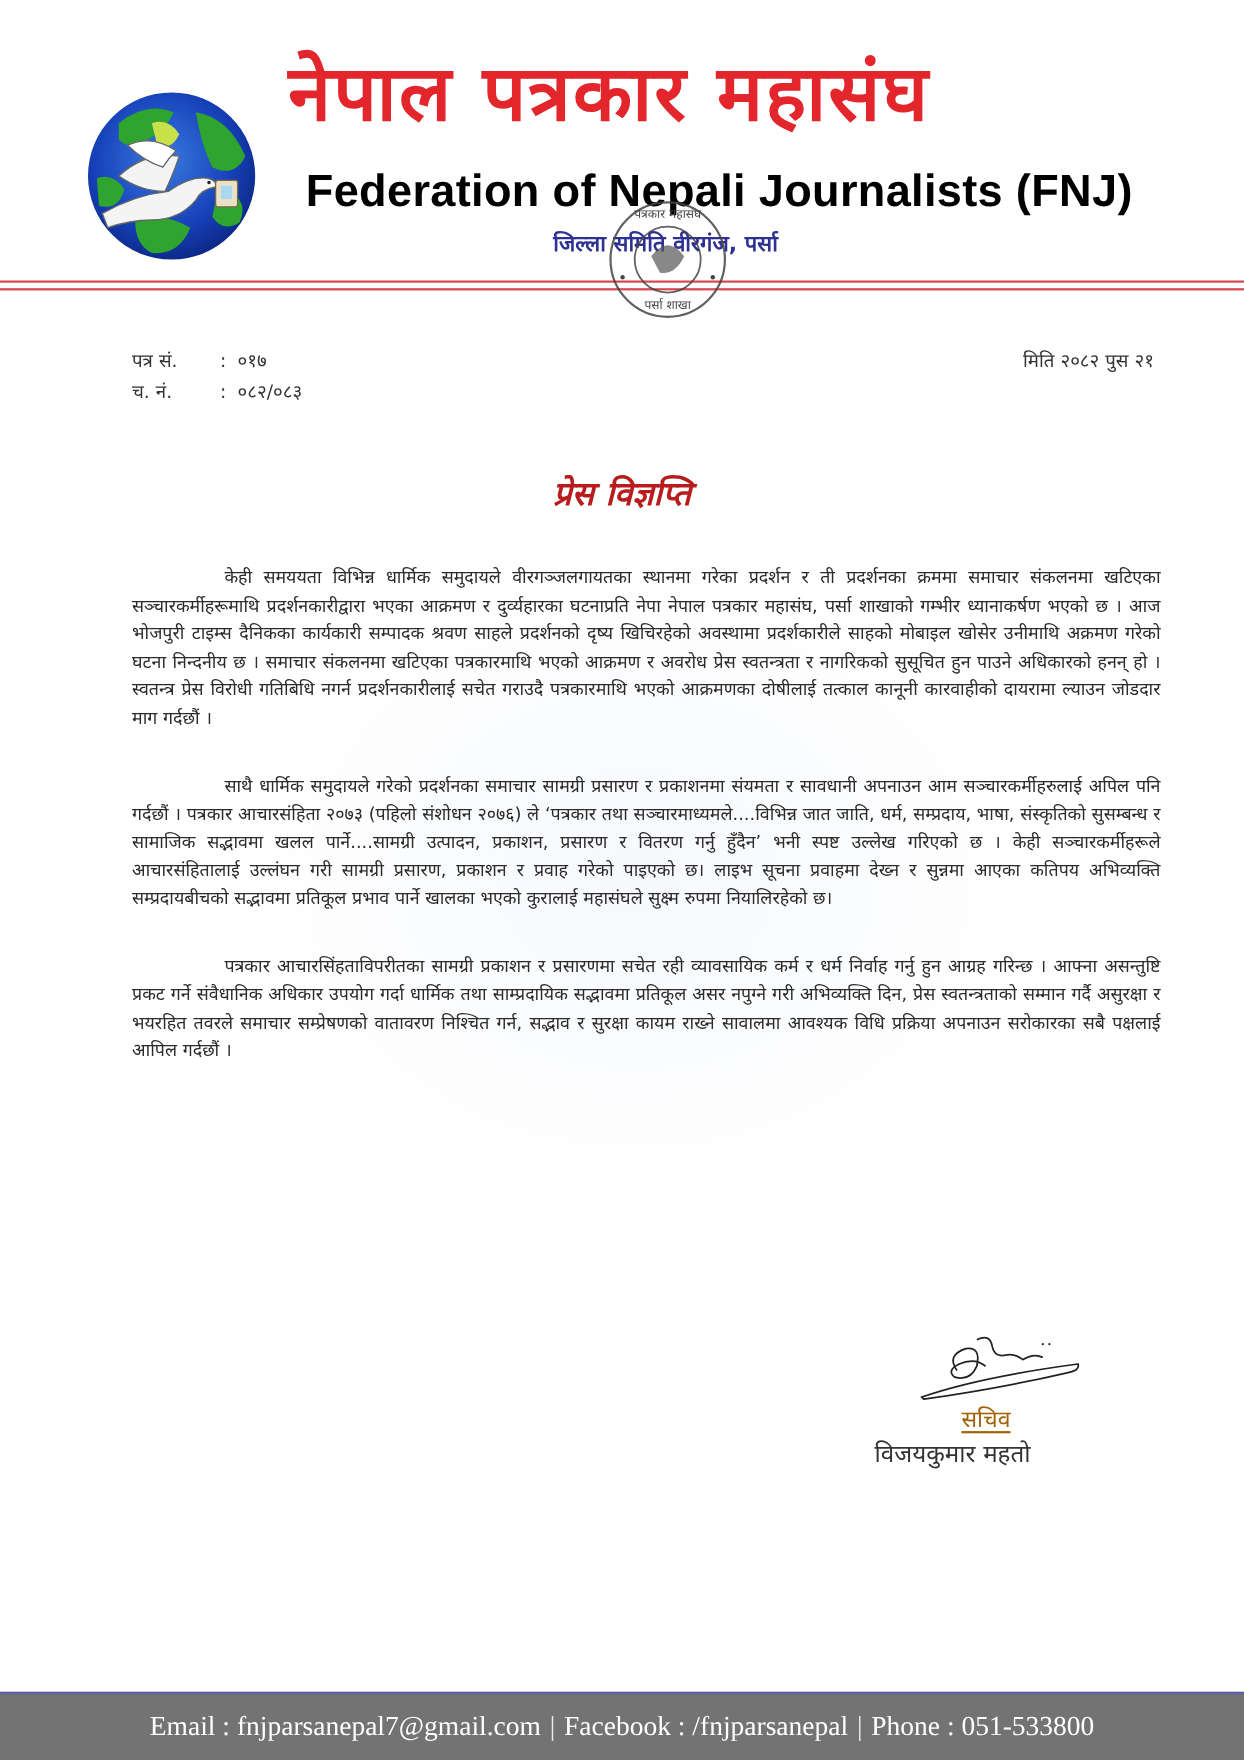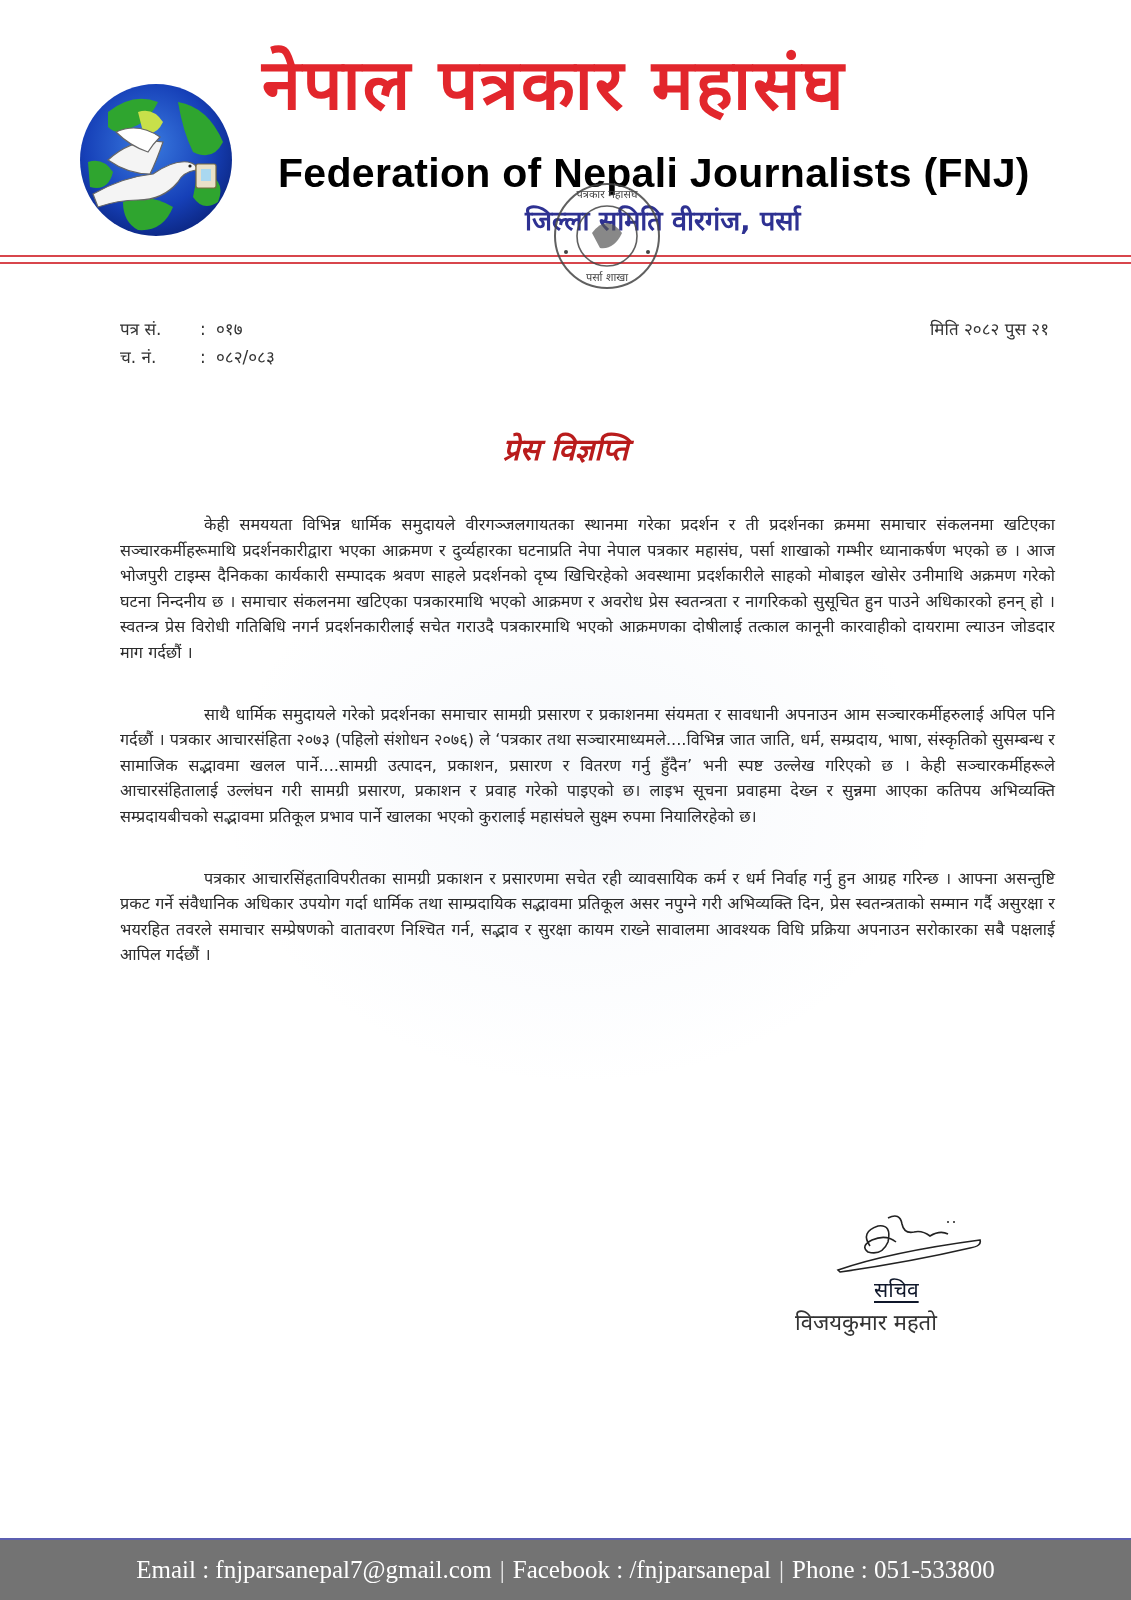--- a/index.html
+++ b/index.html
@@ -15,23 +15,23 @@
       font-size: 70px; line-height: 90px; color: #e2262c; letter-spacing: 2px;
       white-space: nowrap;
     }
     .title-en {
       position: absolute; left: 278px; top: 148px; width: 800px;
       font-family: "Liberation Sans", sans-serif; font-weight: bold;
       font-size: 41px; line-height: 50px; color: #000000; white-space: nowrap;
       letter-spacing: 0.3px;
     }
     .subtitle {
-      position: absolute; left: 525px; top: 206px;
+      position: absolute; left: 503px; top: 206px;
       font-family: "DejaVu Sans", sans-serif; font-weight: bold;
-      font-size: 27px; line-height: 30px; color: #2e3192; white-space: nowrap;
+      font-size: 20px; line-height: 30px; color: #2e3192; white-space: nowrap;
     }
     .rule { position: absolute; left: 0; width: 1131px; background: #d8464c; }
     .rule.r1 { top: 255px; height: 2px; }
     .rule.r2 { top: 262px; height: 2px; }
     .stamp { position: absolute; left: 552px; top: 178px; width: 110px; height: 116px; }
 
     
     .ref { position: absolute; left: 120px; top: 315px; font-size: 17px; line-height: 28px; color: #333; }
     .ref-row { display: flex; white-space: nowrap; }
     .ref-label { width: 80px; }
@@ -55,21 +55,21 @@
     .watermark {
       position: absolute; left: 230px; top: 520px; width: 700px; height: 560px;
       border-radius: 50%;
       background: radial-gradient(ellipse at center, rgba(230,236,245,0.35) 0%, rgba(240,244,250,0.15) 55%, rgba(255,255,255,0) 72%);
     }
 
     
     .signature { position: absolute; left: 830px; top: 1212px; width: 160px; height: 64px; }
     .sig-role {
       position: absolute; left: 874px; top: 1276px; font-size: 21px; line-height: 28px;
-      color: #0f172a; text-decoration: underline; text-underline-offset: 4px;
+      color: #a16207; text-decoration: underline; text-underline-offset: 4px;
     }
     .sig-name { position: absolute; left: 795px; top: 1305px; font-size: 22px; line-height: 36px; color: #333; white-space: nowrap; }
 
     
     .footer {
       position: absolute; left: 0; top: 1538px; width: 1131px; height: 62px;
       background: #737373; border-top: 2px solid #5c5fb0;
       display: flex; align-items: center; justify-content: center;
       font-family: "Liberation Serif", serif; font-size: 25px; color: #ffffff; white-space: nowrap;
     }

